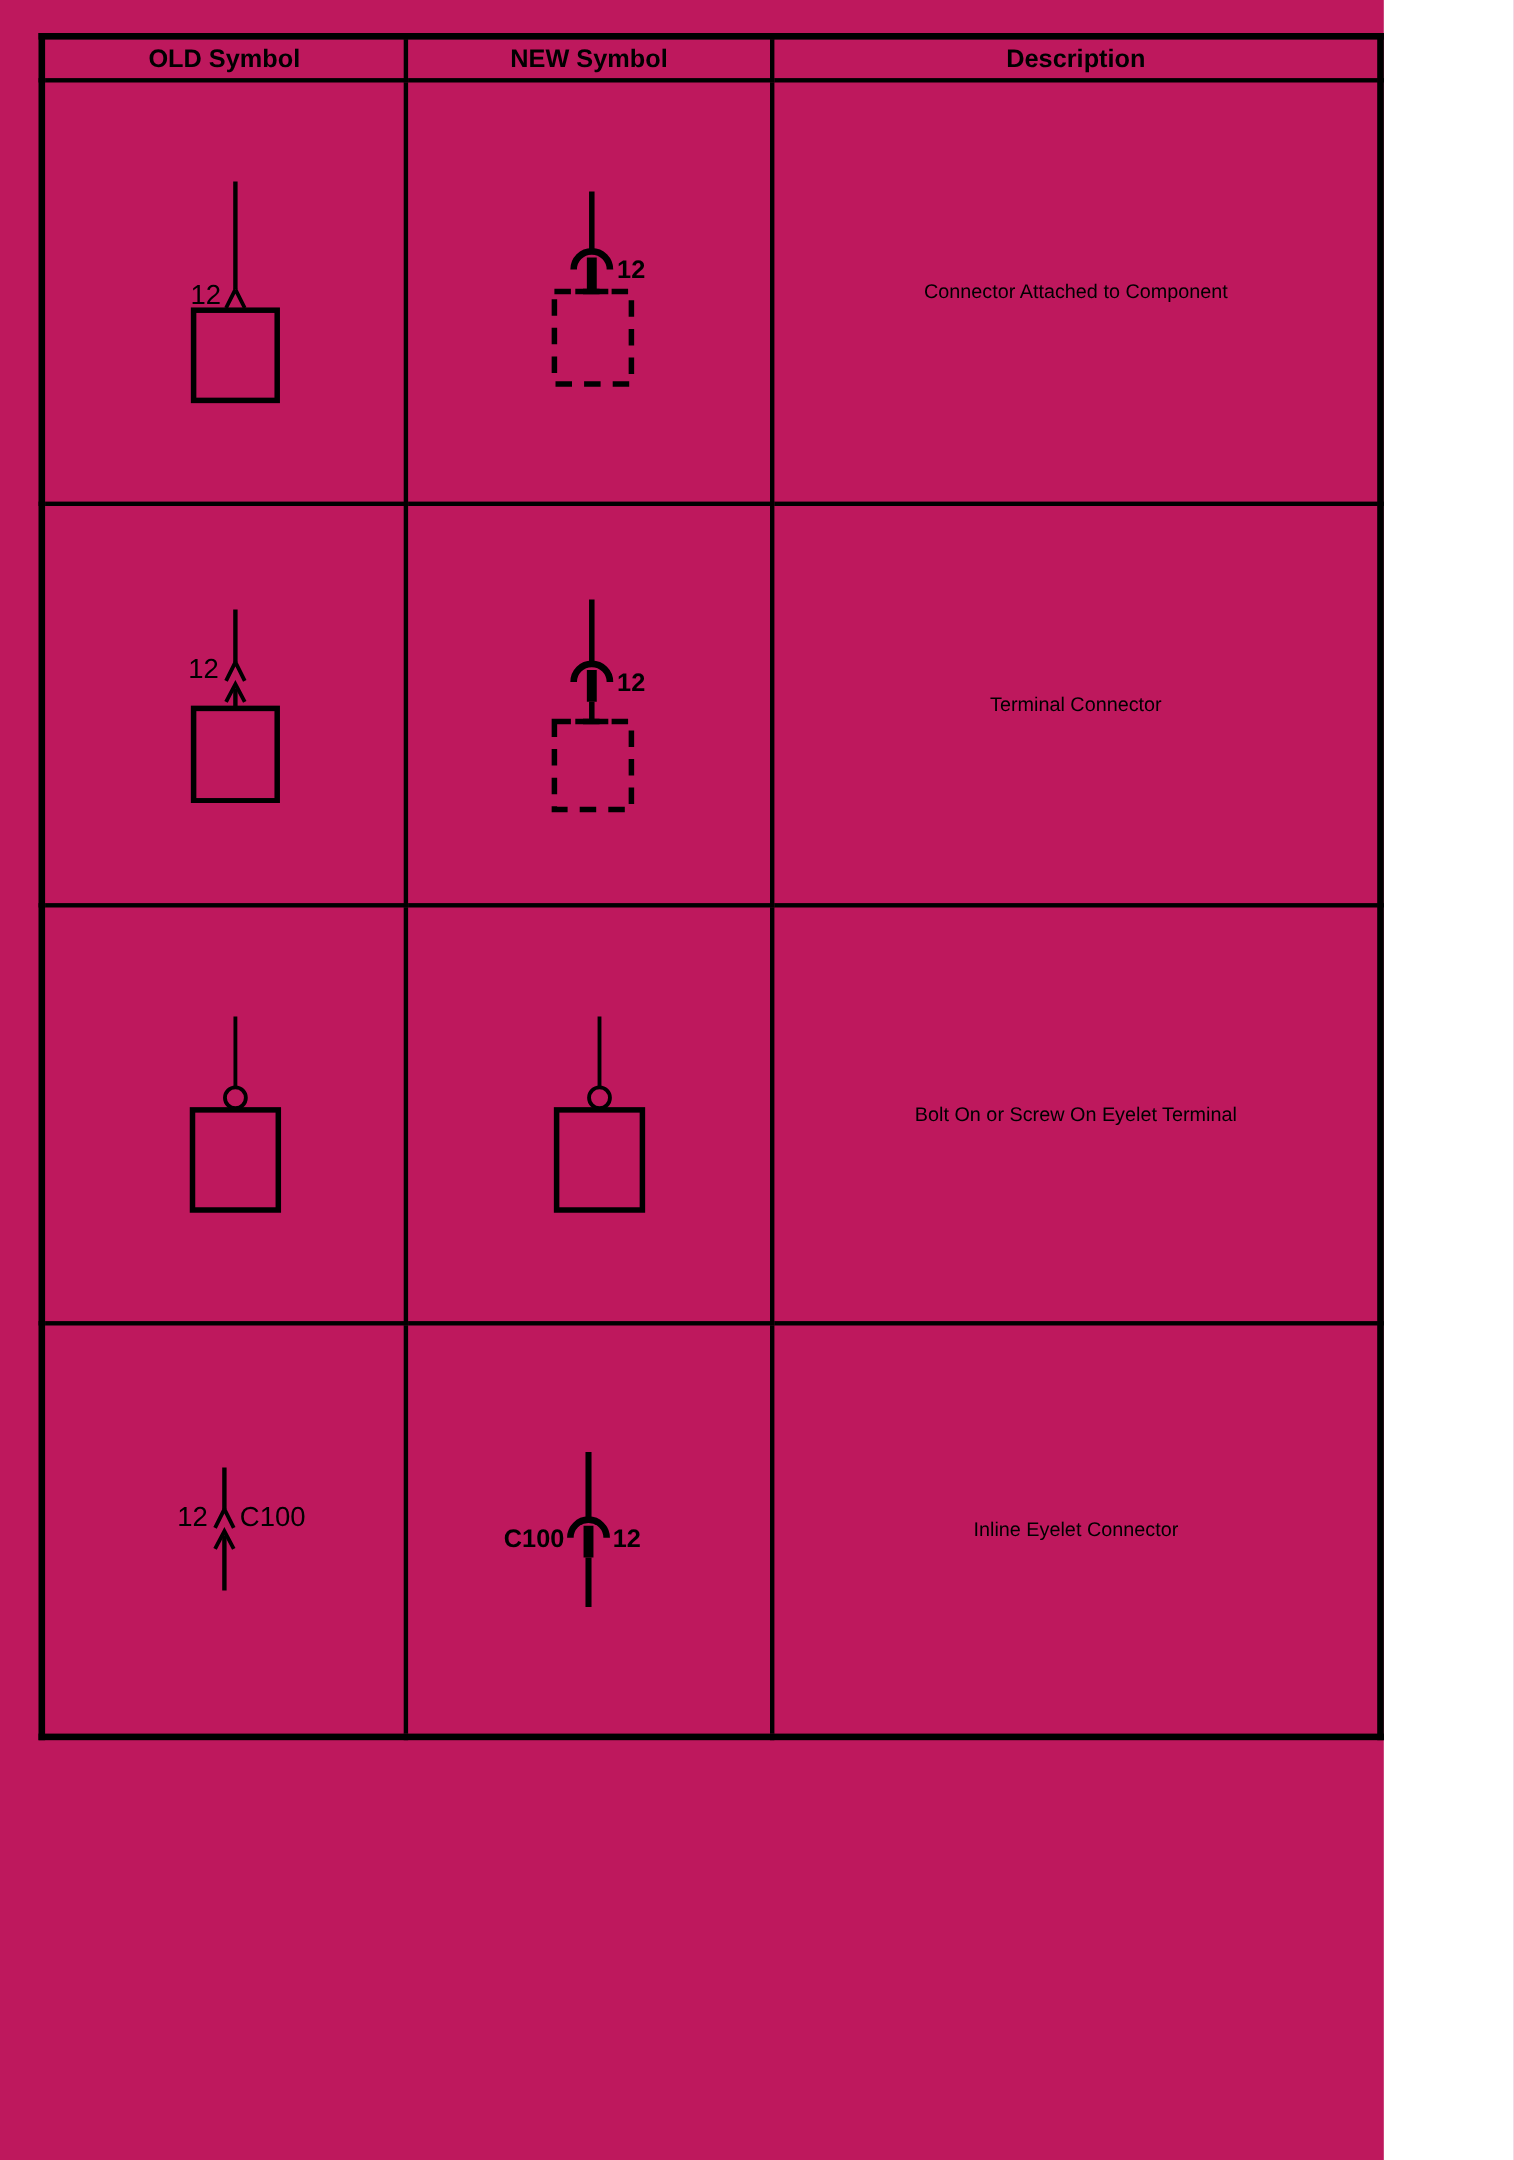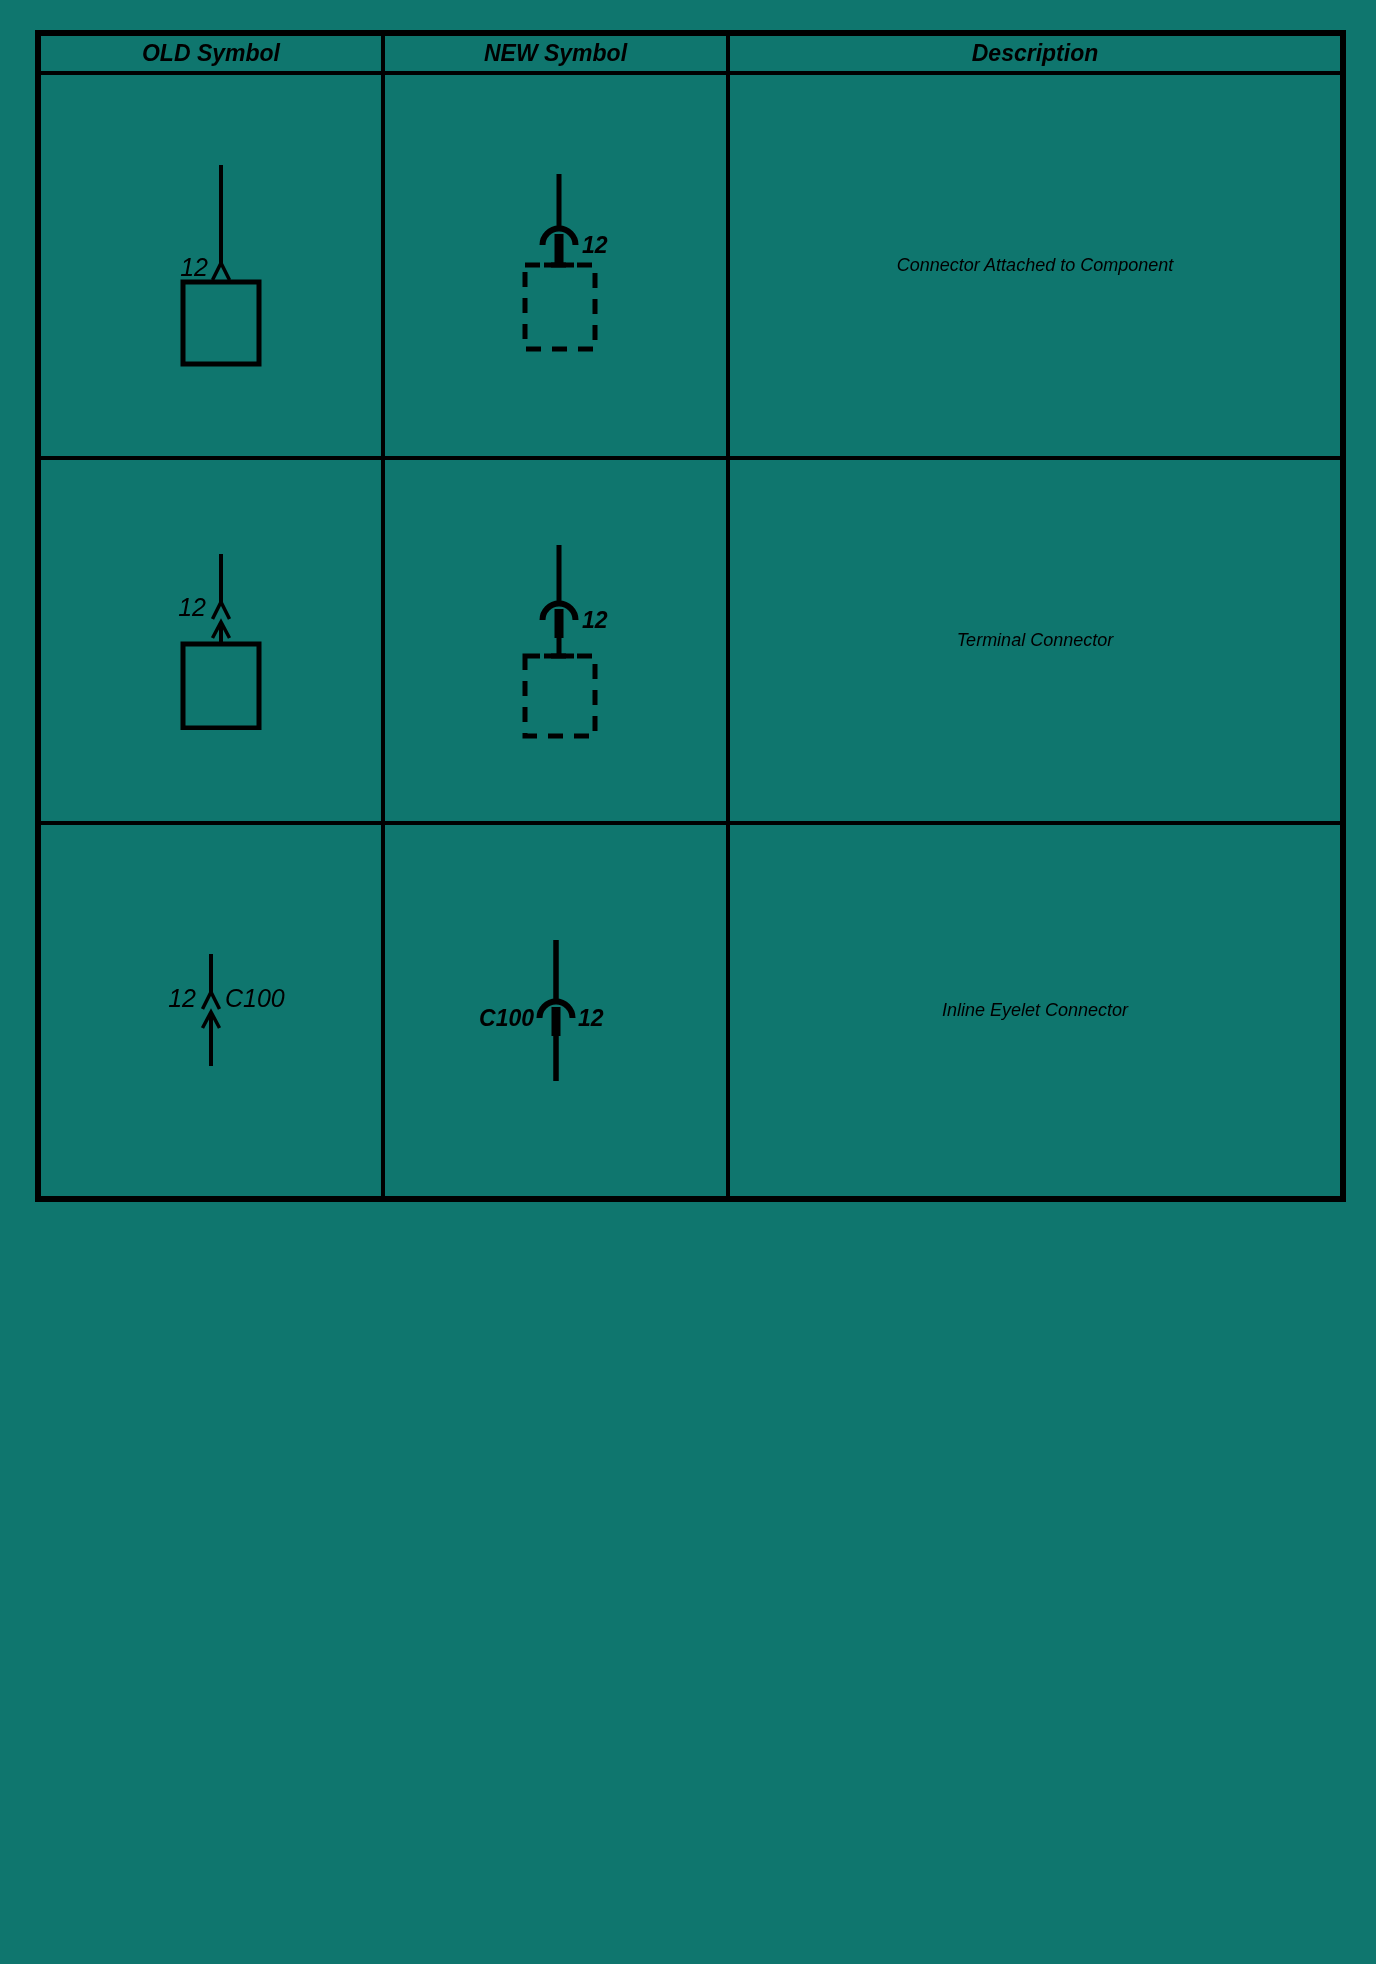--- a/index.html
+++ b/index.html
@@ -2,26 +2,25 @@
 <html><head>
 <meta charset="utf-8">
 <style>
   html, body {
     margin: 0;
     padding: 0;
     background: #ffffff;
     font-family: "Liberation Sans", sans-serif;
   }
   .page {
-    width: 1376px;
+    width: 1258px;
     height: 1964px;
-    background: #0f766e;
+    background: #be185d;
     box-sizing: border-box;
     padding: 30px 0 0 35px;
-    font-style: italic;
   }
   table.symtable {
     border-collapse: collapse;
     table-layout: fixed;
     border: 6px solid #000;
   }
   col.c1 { width: 345px; }
   col.c2 { width: 345px; }
   col.c3 { width: 615px; }
   .symtable th {
@@ -129,20 +128,39 @@
             <text class="lbl bold" x="111" y="86">12</text>
             <rect class="stroke" x="54" y="114" width="70" height="80" stroke-width="5" stroke-dasharray="15 11"></rect>
             <line class="stroke" x1="73" y1="114" x2="103" y2="114" stroke-width="5"></line>
           </svg>
         </td>
         <td>
           <span class="desc">Terminal Connector</span>
         </td>
       </tr>
 
+      <tr class="r3">
+        <td>
+          <svg width="170" height="182" viewBox="0 0 170 182">
+            <line class="stroke" x1="95" y1="2" x2="95" y2="66" stroke-width="3.5"></line>
+            <circle class="stroke" cx="95" cy="76" r="9.5" stroke-width="3.5" fill="#ffffff"></circle>
+            <rect class="stroke" x="56" y="87" width="78" height="91" stroke-width="5"></rect>
+          </svg>
+        </td>
+        <td>
+          <svg width="170" height="182" viewBox="0 0 170 182">
+            <line class="stroke" x1="95" y1="2" x2="95" y2="66" stroke-width="3.5"></line>
+            <circle class="stroke" cx="95" cy="76" r="9.5" stroke-width="3.5" fill="#ffffff"></circle>
+            <rect class="stroke" x="56" y="87" width="78" height="91" stroke-width="5"></rect>
+          </svg>
+        </td>
+        <td>
+          <span class="desc">Bolt On or Screw On Eyelet Terminal</span>
+        </td>
+      </tr>
 
       <tr class="r4">
         <td>
           <svg width="230" height="118" viewBox="0 0 230 118">
             <line class="stroke" x1="115" y1="2" x2="115" y2="40" stroke-width="4"></line>
             <path class="stroke" d="M115 40 L106.5 57 M115 40 L123.5 57" stroke-width="3.5"></path>
             <path class="stroke" d="M106.5 76 L115 60 L123.5 76" stroke-width="3.5"></path>
             <line class="stroke" x1="115" y1="64" x2="115" y2="114" stroke-width="4"></line>
             <text class="lbl" x="100" y="55" text-anchor="end">12</text>
             <text class="lbl" x="129" y="55">C100</text>

